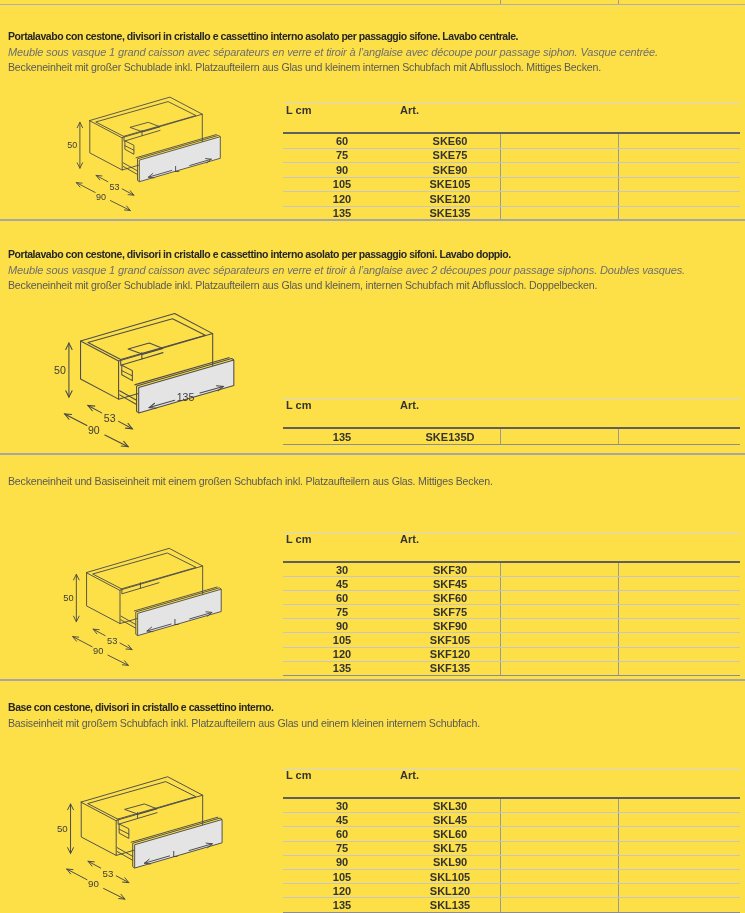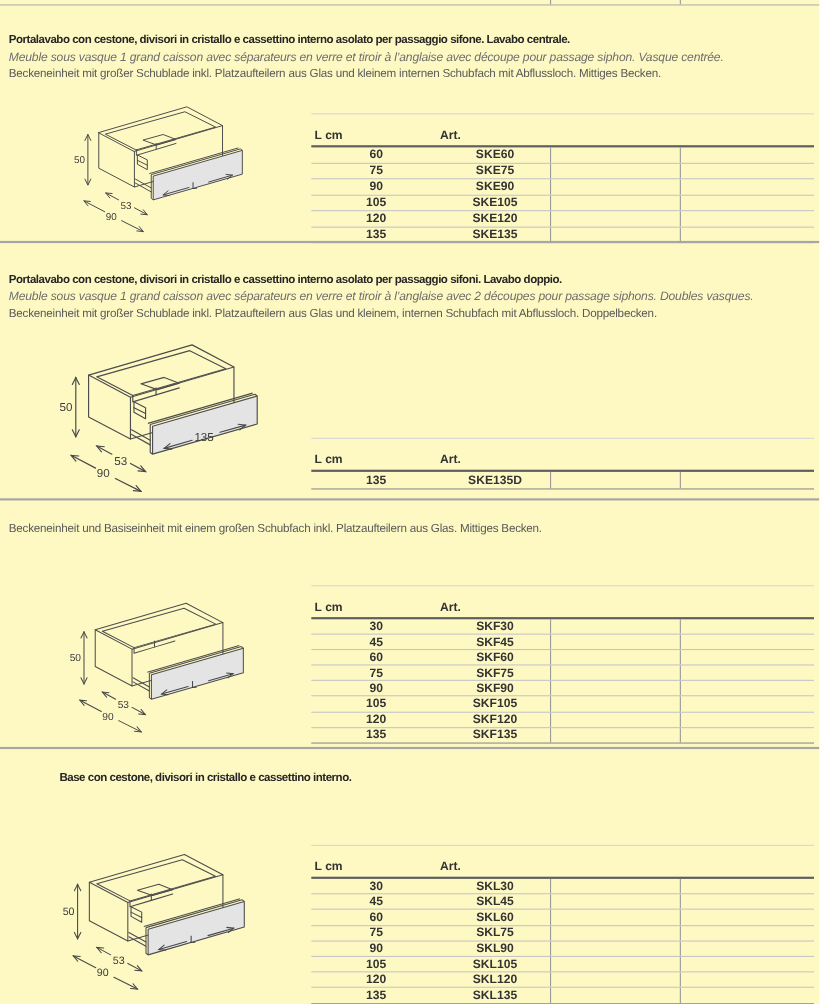--- a/index.html
+++ b/index.html
@@ -1,38 +1,38 @@
 <!DOCTYPE html>
 <html><head>
 <meta charset="utf-8">
 <style>
   * { margin:0; padding:0; box-sizing:border-box; }
   html,body { background:#ffffff; }
   #page {
     position:relative; width:745px; height:913px; overflow:hidden;
-    background:#fef9c3; font-family:"Liberation Sans", sans-serif;text-decoration:underline;
+    background:#fde047; font-family:"Liberation Sans", sans-serif;text-decoration:underline;
   }
   
   .remnant-line { position:absolute; left:0; top:4px; width:745px; height:1px; background:#b0b0b0; }
   .remnant-tick { position:absolute; top:0; width:1px; height:4px; background:#9a9a9a; }
   
   .sec-text { position:absolute; left:8px; right:6px; }
   .sec-text p { line-height:15.7px; white-space:nowrap; }
   .t1 { font-weight:bold; font-size:10.5px; letter-spacing:-0.45px; color:#262626; }
   .t2 { font-style:italic; font-size:11px; letter-spacing:-0.15px; color:#6e6e6e; }
   .t3 { font-size:10.6px; letter-spacing:-0.2px; color:#595959; }
   
   .sep { position:absolute; left:0; width:745px; height:2px; background:#a6a6a6; }
   
   .fig { position:absolute; }
   .fig svg { width:100%; height:100%; }
   .fig text { font-family:"Liberation Sans", sans-serif; font-size:10px; fill:#3c3c3c; }
   
   .ptable { position:absolute; left:283px; width:457px; font-size:11px; font-weight:bold; color:#333333; }
-  .thead { display:flex; border-top:1px solid #d6d6d6; border-bottom:2px solid #5f5f5f; height:31px; align-items:flex-end; padding-bottom:3px; }
+  .thead { display:flex; border-top:1px solid #d6d6d6; border-bottom:2px solid #5f5f5f; height:31px; align-items:flex-end; padding-bottom:16px; }
   .trow  { display:flex; border-bottom:1px solid #c6c6c6; align-items:center;text-align:center; }
   .tbody .trow:last-child { border-bottom:1px solid #8d8d8d; }
   .c1 { width:115px; padding-left:3px; }
   .c2 { width:102px; padding-left:2px; }
   .c3 { width:118px; align-self:stretch; }
   .c4 { flex:1; align-self:stretch; }
   .trow .c3, .trow .c4 { border-left:1px solid #9a9a9a; }
   .rows-6 .trow { height:14.5px; }
   .rows-1 .trow { height:16px; }
   .rows-8a .trow { height:14.1px; }
@@ -305,22 +305,23 @@
           <div class="c1">135</div>
           <div class="c2">SKF135</div>
           <div class="c3"></div>
           <div class="c4"></div>
         </div>
       </div>
   </div>
 
   <div class="sep" style="top:679px;"></div>
 
-  <div class="sec-text" style="top:700px;margin-left:46px;">
+  <div class="sec-text" style="top:700px;">
     <p class="t1">Base con cestone, divisori in cristallo e cassettino interno.</p>
+    <p class="t3">Basiseinheit mit großem Schubfach inkl. Platzaufteilern aus Glas und einem kleinen internem Schubfach.</p>
   </div>
 
   <div class="fig" style="left:50px; top:768px; width:214px; height:136px;">
     <svg viewBox="0 0 210 140" preserveAspectRatio="xMidYMid meet">
       <g stroke="#4d4d4d" stroke-width="1" fill="none" stroke-linejoin="round" stroke-linecap="round">
         <path d="M27 35 L116 9 L152 28 L63 54 Z"></path>
         <path d="M34 36.5 L114 14 L145 29.5 L65 52.5 Z"></path>
         <path d="M27 35 L27 71 L63 90 L63 54"></path>
         <path d="M63 90 L152 64 L152 28"></path>
         <path d="M65 52.5 L65 58 L85 52"></path>

